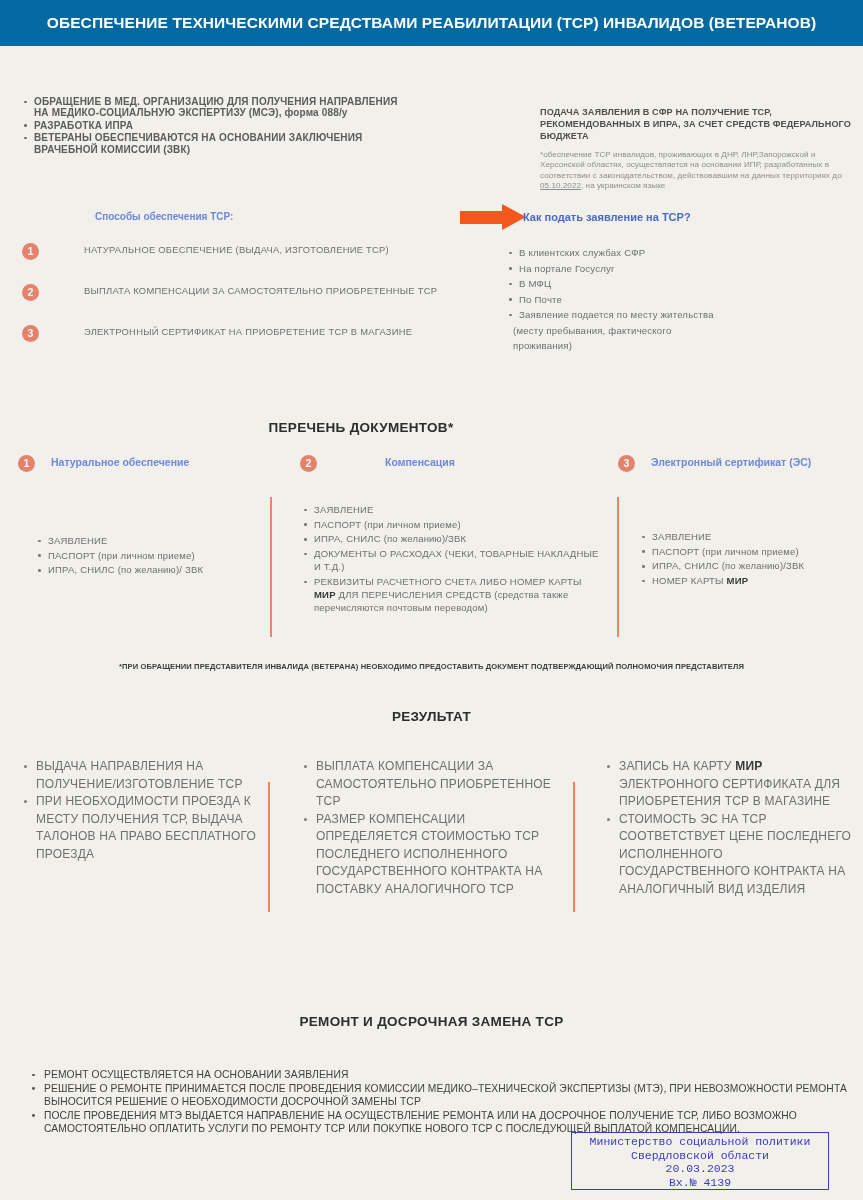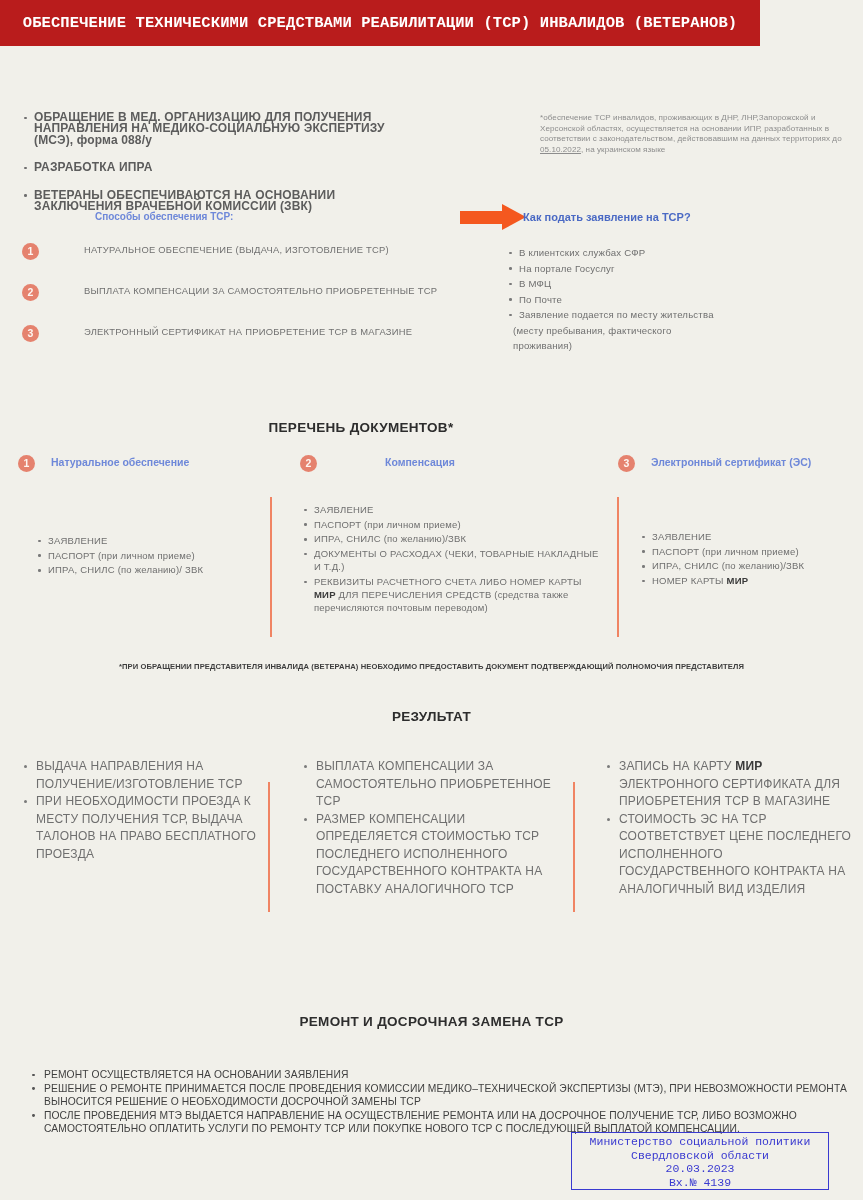--- a/index.html
+++ b/index.html
@@ -13,27 +13,26 @@
     font-family: "Liberation Sans", sans-serif;
     color: #4a4a4a;
     position: relative;
     overflow: hidden;
   }
 
   
   .header-bar {
     position: absolute;
     top: 0; left: 0;
-    width: 760px;
+    width: 863px;
     height: 46px;
-    background: #b91c1c;
+    background: #0369a1;
     display: flex;
     align-items: center;
     justify-content: center;
-    font-family: Liberation Mono, monospace;
   }
   .header-title {
     color: #ffffff;
     font-size: 15.5px;
     font-weight: bold;
     letter-spacing: 0.1px;
     white-space: nowrap;
     text-align: center;
   }
 
@@ -49,27 +48,26 @@
     left: 20px; top: 4px;
     width: 390px;
   }
   .intro-left ul {
     margin: 0;
     padding-left: 14px;
     list-style: none;
   }
   .intro-left li {
     position: relative;
-    font-size: 12px;
+    font-size: 10px;
     font-weight: bold;
     line-height: 11.4px;
     color: #5c5c5c;
     margin-bottom: 1px;
     letter-spacing: 0.15px;
-    margin-top: 16px;
   }
   .intro-left li::before {
     content: "";
     position: absolute;
     left: -10px; top: 4.5px;
     width: 2.5px; height: 2.5px;
     background: #6f6f6f;
     border-radius: 50%;
   }
 
@@ -381,20 +379,21 @@
         <li>ВЕТЕРАНЫ ОБЕСПЕЧИВАЮТСЯ НА ОСНОВАНИИ ЗАКЛЮЧЕНИЯ ВРАЧЕБНОЙ КОМИССИИ (ЗВК)</li>
       </ul>
   </div>
 
   <div class="arrow-wrap">
     <div class="arrow-shaft"></div>
     <div class="arrow-head"></div>
   </div>
 
   <div class="intro-right">
+    <div class="intro-right-title">ПОДАЧА ЗАЯВЛЕНИЯ В СФР НА ПОЛУЧЕНИЕ ТСР, РЕКОМЕНДОВАННЫХ В ИПРА, ЗА СЧЕТ СРЕДСТВ ФЕДЕРАЛЬНОГО БЮДЖЕТА</div>
     <div class="intro-right-note">
       <span>*обеспечение ТСР инвалидов, проживающих в ДНР, ЛНР,Запорожской и Херсонской областях, осуществляется на основании ИПР, разработанных в соответствии с законодательством, действовавшим на данных территориях до </span><span class="u">05.10.2022</span><span>, на украинском языке</span>
     </div>
   </div>
 </div>
 
 <div class="sec-methods-title">Способы обеспечения ТСР:</div>
 <div class="sec-apply-title">Как подать заявление на ТСР?</div>
 
 <div class="methods-list" id="methods-list">

